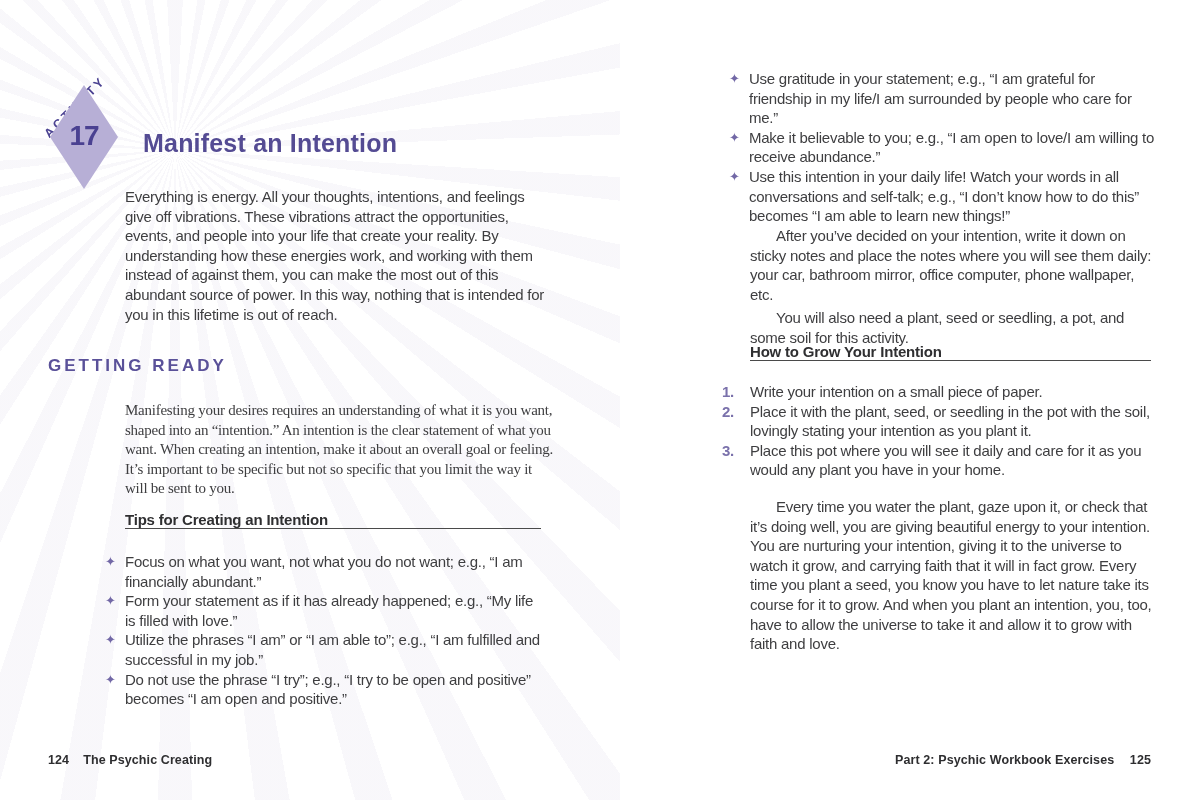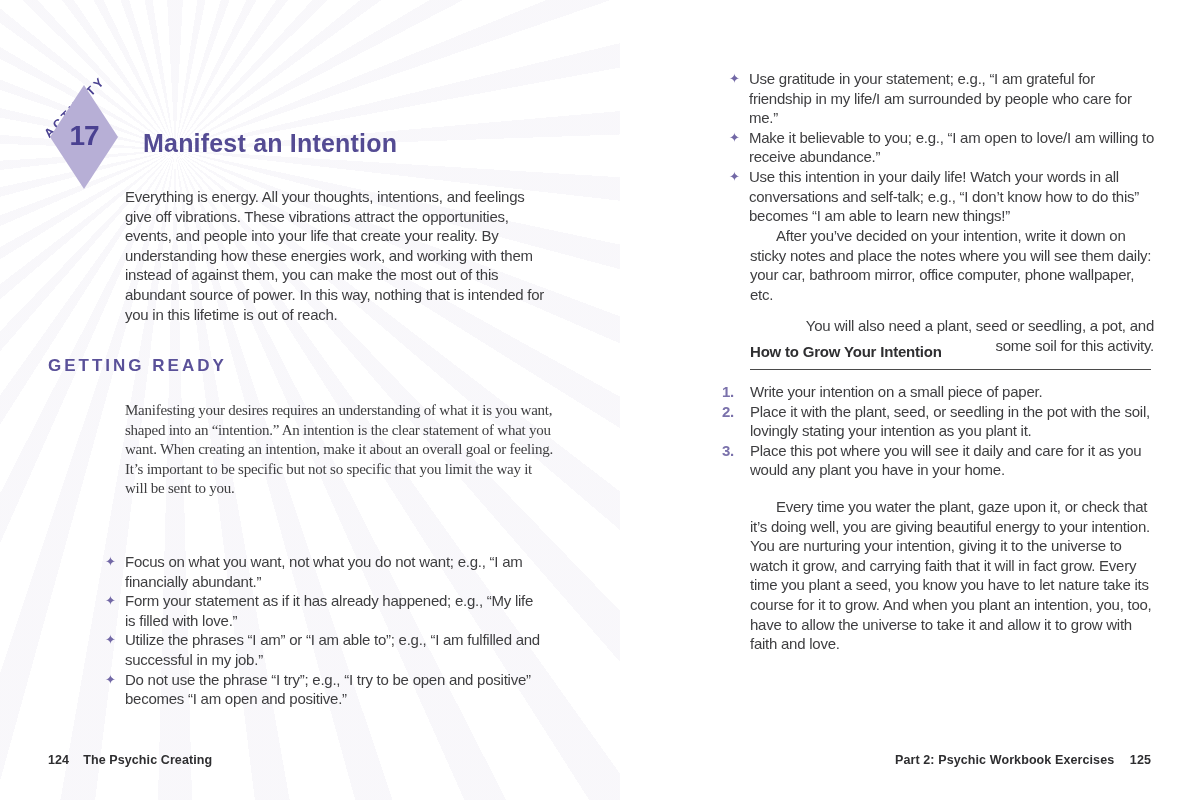--- a/index.html
+++ b/index.html
@@ -54,21 +54,20 @@
   .section-heading {
     left: 48px; top: 356px;
     font-size: 17px; letter-spacing: 3px; color: #5a5199;
   }
   .gr-para { left: 125px; top: 401px; width: 428px; font-family: Liberation Serif, serif; }
 
   .subhead {
     font-size: 15px; font-weight: bold; color: #2f2f31;
     letter-spacing: -0.2px;
     border-bottom: 1px solid #4a4a4a;
-    padding-bottom: 9px;
   }
   .tips-head { left: 125px; top: 511px; width: 416px; }
 
   .bullet-list { display: flex; flex-direction: column; }
   .bullet-item { display: flex; }
   .bullet-item .star {
     width: 20px; flex: 0 0 20px; color: #7268a6; font-size: 13px;
     line-height: 19.6px;
   }
   .bullet-item .b-text { flex: 1; }
@@ -80,21 +79,21 @@
   .howto-head { left: 750px; top: 343px; width: 401px; }
 
   .steps { left: 722px; top: 382px; width: 434px; display: flex; flex-direction: column; }
   .step { display: flex; }
   .step .n {
     width: 28px; flex: 0 0 28px; color: #7a71ab; font-weight: bold;
   }
   .step .s-text { flex: 1; }
 
   .pg2 { left: 750px; top: 497px; width: 404px; }
-  .pg2 p + p, .pg1 p + p { margin-top: 12px; text-align: right; }
+  .pg2 p + p, .pg1 p + p { margin-top: 4px; }
 
   
   .footer { font-size: 12.5px; font-weight: bold; color: #2e2e30; letter-spacing: 0.1px; text-align: center; }
   .footer-left { left: 48px; top: 753px; display: flex; gap: 14px; }
   .footer-right { left: 750px; top: 753px; width: 401px; text-align: right; }
   .footer-right .sep { display: inline-block; width: 12px; }
 </style>
 </head>
 <body>
 
@@ -106,20 +105,21 @@
     <span class="num">17</span>
   </div>
   <h1 class="abs page-title">Manifest an Intention</h1>
 
   <p class="abs body-text intro">Everything is energy. All your thoughts, intentions, and feelings give off vibrations. These vibrations attract the opportunities, events, and people into your life that create your reality. By understanding how these energies work, and working with them instead of against them, you can make the most out of this abundant source of power. In this way, nothing that is intended for you in this lifetime is out of reach.</p>
 
   <h2 class="abs section-heading">GETTING READY</h2>
 
   <p class="abs body-text gr-para">Manifesting your desires requires an understanding of what it is you want, shaped into an “intention.” An intention is the clear statement of what you want. When creating an intention, make it about an overall goal or feeling. It’s important to be specific but not so specific that you limit the way it will be sent to you.</p>
 
+  <h3 class="abs subhead tips-head">Tips for Creating an Intention</h3>
 
   <div class="abs body-text bullet-list bullets-left">
     <div class="bullet-item">
       <span class="star">✦</span>
       <span class="b-text">Focus on what you want, not what you do not want; e.g., “I am financially abundant.”</span>
     </div>
     <div class="bullet-item">
       <span class="star">✦</span>
       <span class="b-text">Form your statement as if it has already happened; e.g., “My life is filled with love.”</span>
     </div>

